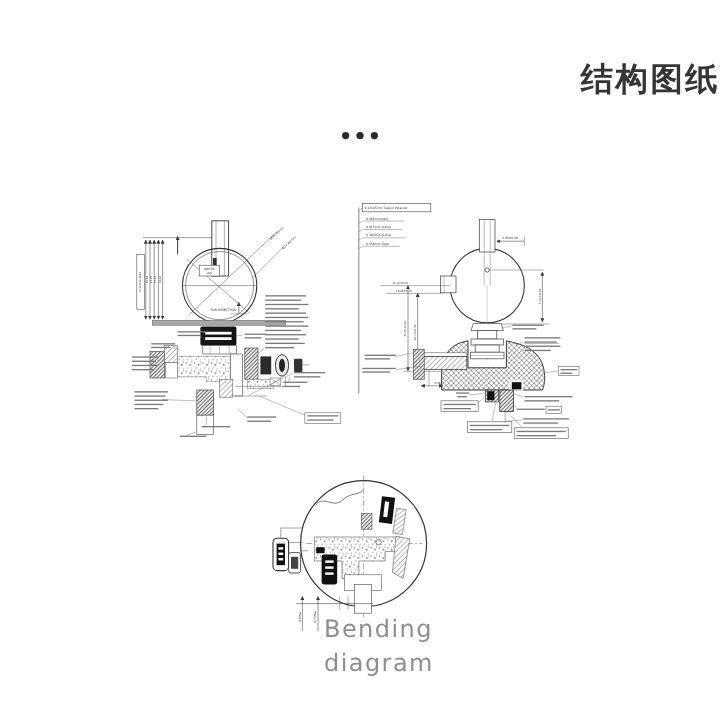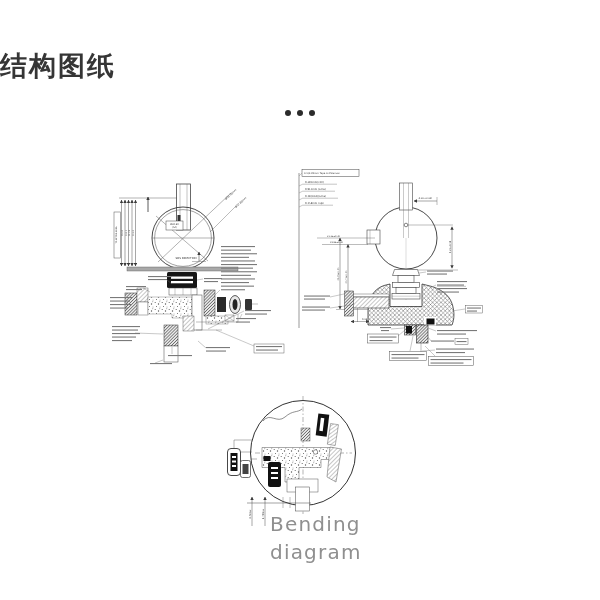--- a/index.html
+++ b/index.html
@@ -1,18 +1,18 @@
 <!DOCTYPE html>
 <html><head>
 <meta charset="utf-8">
 <style>
   html,body{margin:0;padding:0;background:#fff;}
   .page{position:relative;width:600px;height:600px;background:#ffffff;overflow:hidden;
         font-family:"DejaVu Sans","Liberation Sans",sans-serif;}
-  .title{margin:0;padding-top:48px;text-align:left;font-size:27px;font-weight:700;
+  .title{margin:0;padding-top:48px;text-align:right;font-size:27px;font-weight:700;
          color:#353535;letter-spacing:2px;}
   .dots{display:flex;justify-content:center;gap:6px;margin-top:26px;}
   .dot{width:6px;height:6px;border-radius:50%;background:#2b2b2b;}
   svg.drawing{position:absolute;left:0;top:0;}
   .mt{font-family:"DejaVu Sans","Liberation Sans",sans-serif;fill:#333;}
   .tl{fill:#7a7a7a;}
   .cap{font-family:"DejaVu Sans","Liberation Sans",sans-serif;fill:#8f8f8f;letter-spacing:1.2px;}
 </style>
 </head>
 <body>

